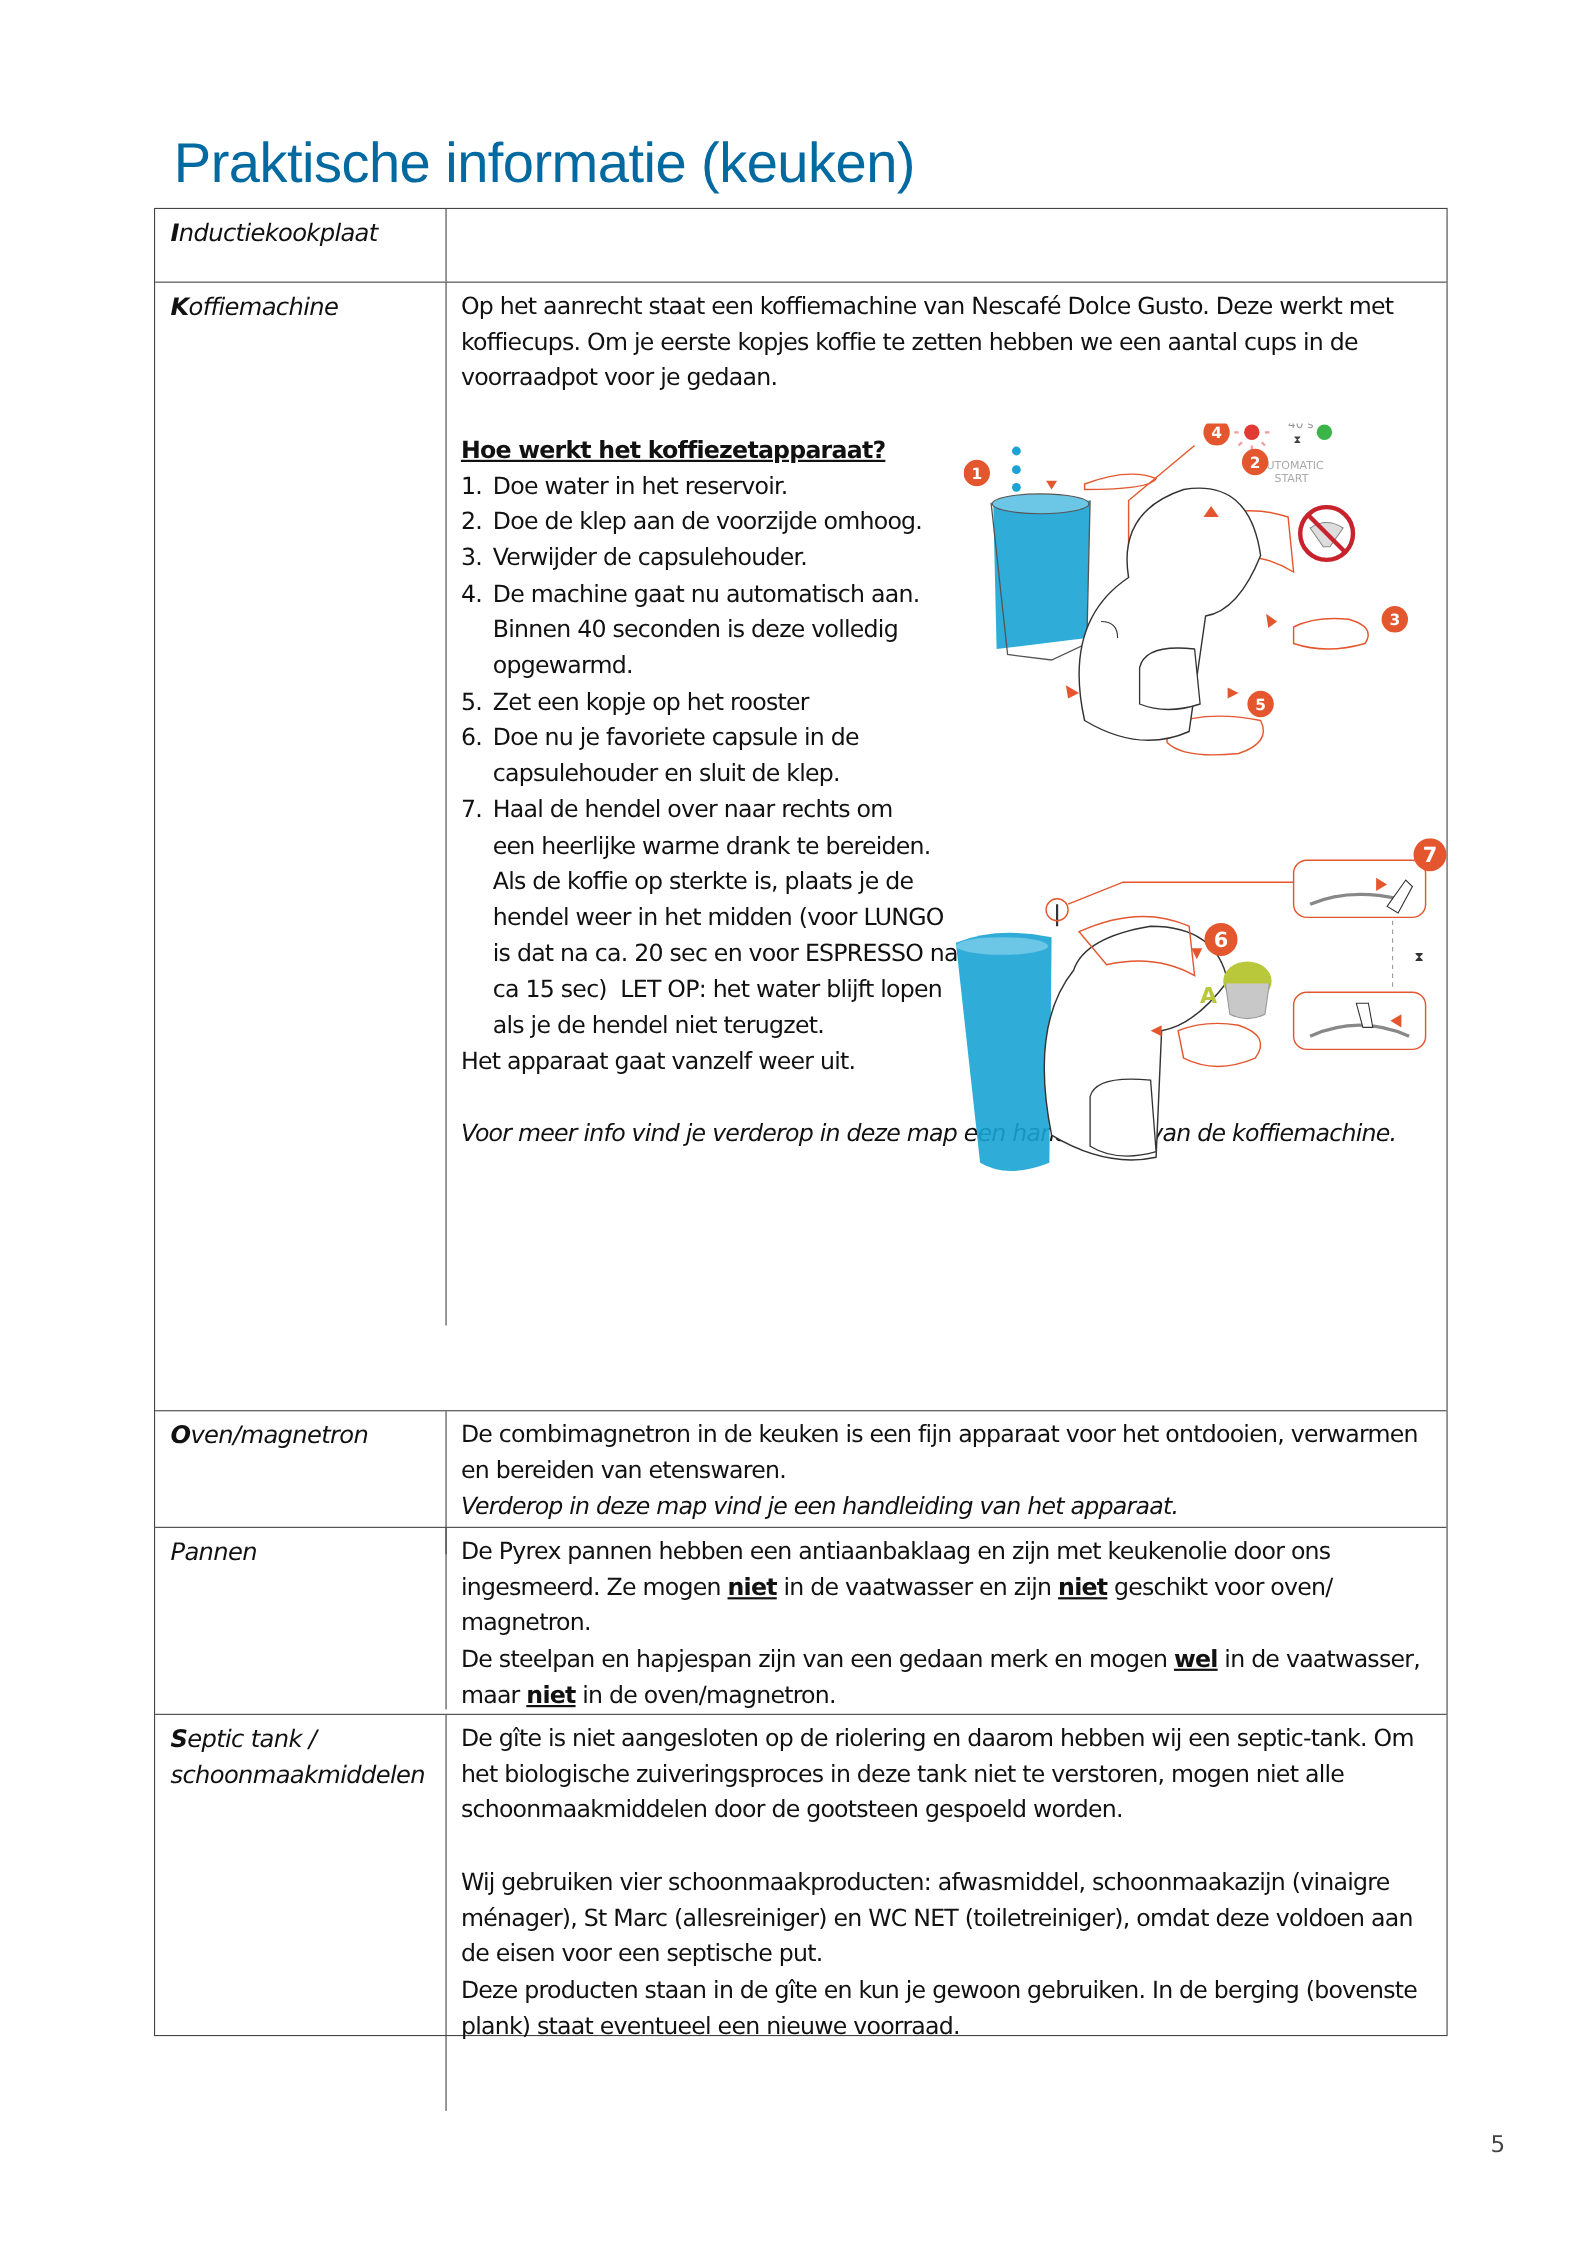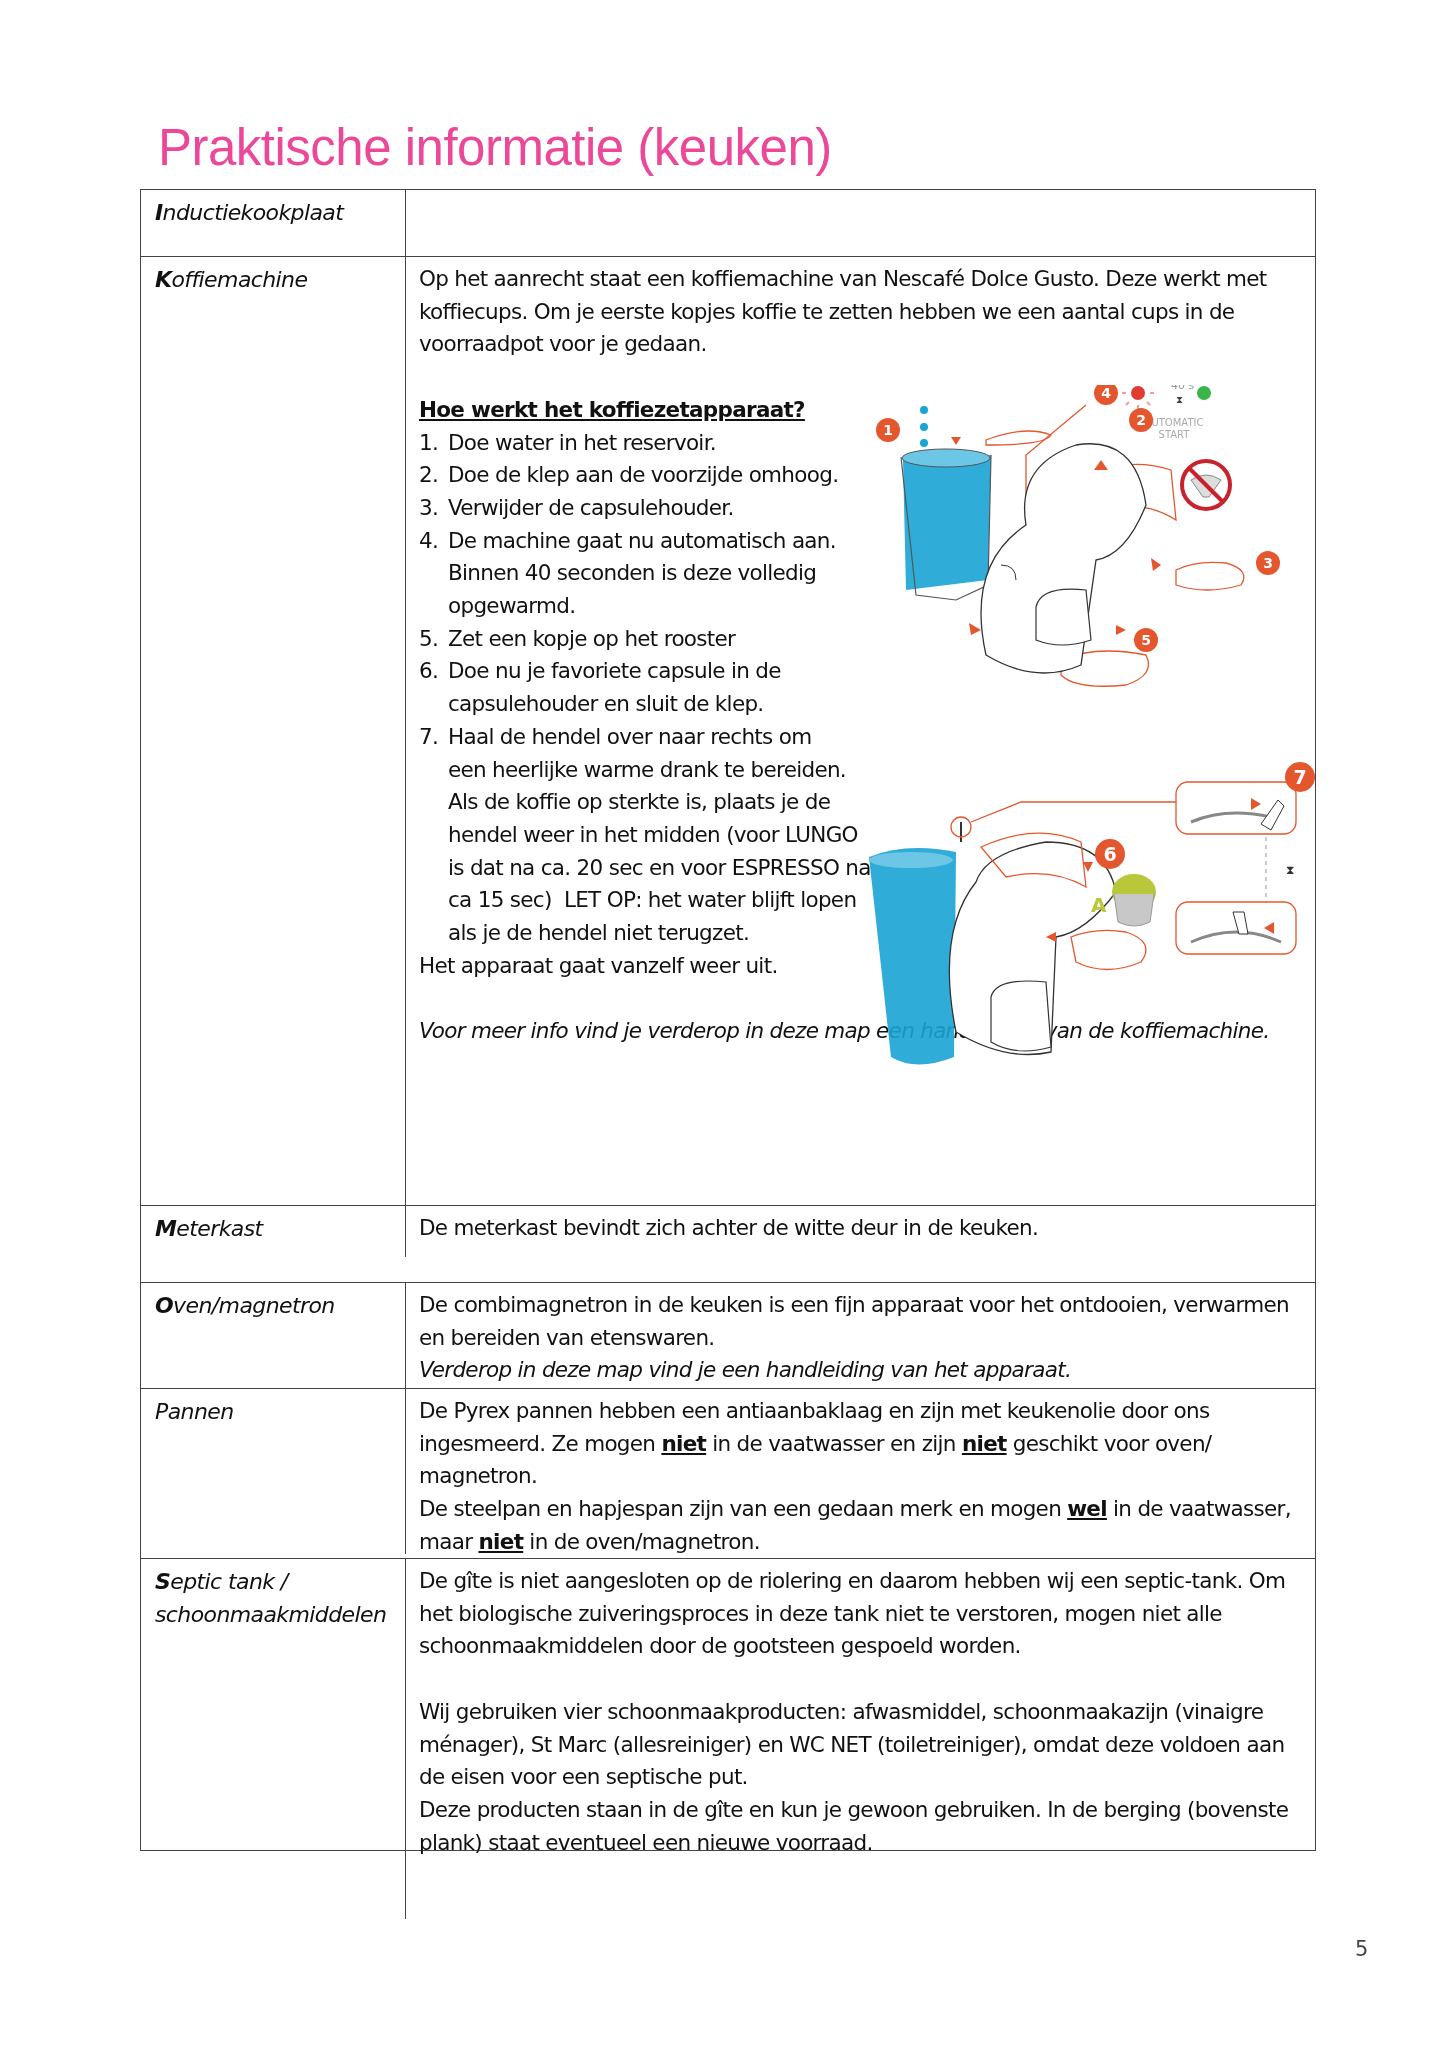--- a/index.html
+++ b/index.html
@@ -1,19 +1,19 @@
 <!DOCTYPE html>
 <html><head>
 <meta charset="utf-8">
 <style>
   html, body { margin:0; padding:0; background:#ffffff; }
   body { width:1448px; height:2048px; position:relative; overflow:hidden;
          font-family:"Liberation Sans", "DejaVu Sans", sans-serif; color:#111; }
   .title { position:absolute; left:158px; top:118px; font-size:51px; font-weight:normal;
-           letter-spacing:-0.5px; color:#ec4899; margin:0; line-height:60px;
+           letter-spacing:-0.5px; color:#0369a1; margin:0; line-height:60px;
            font-family:"Liberation Sans", sans-serif; }
   .tbl { position:absolute; left:140px; top:189px; width:1176px; border:1.5px solid #444; box-sizing:border-box; }
   .row { position:absolute; left:0; width:100%; border-top:1.5px solid #444; box-sizing:border-box; }
   .row.first { border-top:none; }
   .label { position:absolute; left:14px; top:6px; width:245px; font-style:italic; font-size:22px; line-height:33px;
            font-family:"DejaVu Sans", sans-serif; letter-spacing:-0.6px; }
   .label b { font-weight:bold; }
   .colsep { position:absolute; left:264px; top:0; bottom:0; border-left:1.5px solid #444; }
   .cell { position:absolute; left:278px; top:6px; width:880px; font-size:21.5px; line-height:32.7px;
           font-family:"DejaVu Sans", sans-serif; letter-spacing:-0.7px; }
@@ -152,25 +152,20 @@
       <text x="244" y="99" text-anchor="middle" font-size="19" font-weight="bold" fill="#fff" font-family="DejaVu Sans, sans-serif">6</text>
       <circle cx="434" cy="15" r="15" fill="#e4572e"></circle>
       <text x="434" y="22" text-anchor="middle" font-size="19" font-weight="bold" fill="#fff" font-family="DejaVu Sans, sans-serif">7</text>
       <path d="M325 60 Q360 45 405 55" fill="none" stroke="#888" stroke-width="3"></path>
       <path d="M325 180 Q370 160 415 180" fill="none" stroke="#888" stroke-width="3"></path>
       <path d="M395 62 L412 38 L418 44 L405 68 Z" fill="#fff" stroke="#333"></path>
       <path d="M367 150 L373 172 L382 172 L378 150 Z" fill="#fff" stroke="#333"></path>
     </svg>
   </div>
 
-  <div class="row" style="top:1015px; height:52px;">
-    <div class="label"><b>M</b><span>eterkast</span></div>
-    <div class="colsep"></div>
-    <div class="cell">De meterkast bevindt zich achter de witte deur in de keuken.</div>
-  </div>
 
   <div class="row" style="top:1092px; height:131px;">
     <div class="label"><b>O</b><span>ven/magnetron</span></div>
     <div class="colsep"></div>
     <div class="cell">
       <p class="p">De combimagnetron in de keuken is een fijn apparaat voor het ontdooien, verwarmen en bereiden van etenswaren.</p>
       <p class="p it">Verderop in deze map vind je een handleiding van het apparaat.</p>
     </div>
   </div>
 

